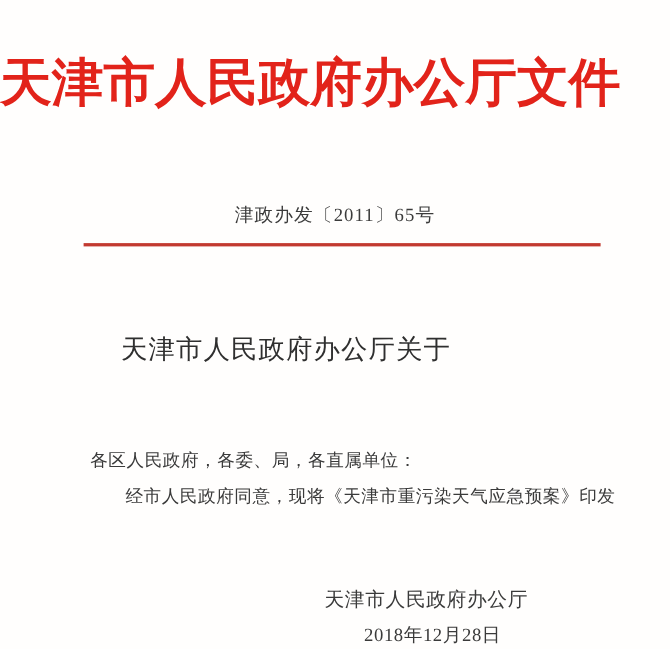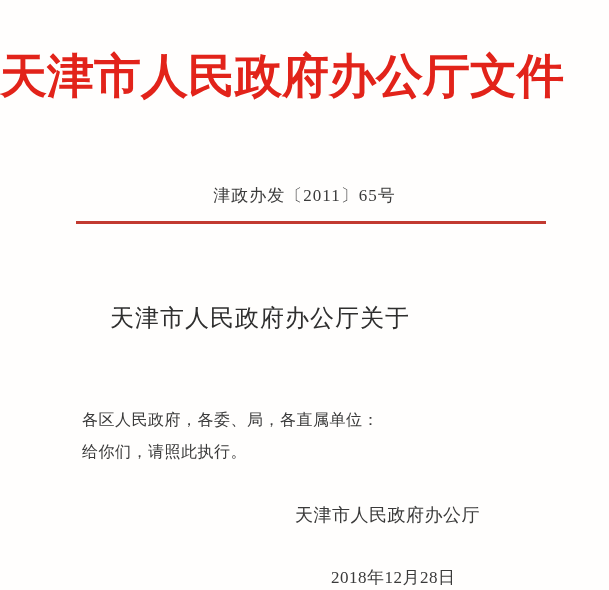--- a/index.html
+++ b/index.html
@@ -53,21 +53,21 @@
     font-size:16px;
     line-height:31.5px;
     color:#3a3a3a;
     letter-spacing:0.5px;
     margin-left:28px;
   }
   .body-line{white-space:nowrap;}
   .indent{text-indent:32px;}
   .signature{
     position:absolute;
-    top:503px;left:295px;
+    top:533px;left:295px;
     font-size:18px;
     color:#3a3a3a;
     letter-spacing:0.5px;
     white-space:nowrap;
   }
   .date{
     position:absolute;
     top:566px;left:307px;
     font-size:17px;
     color:#3a3a3a;
@@ -86,20 +86,20 @@
   <div class="doc-number">津政办发〔2011〕65号</div>
 
   <div class="red-divider" style="background: rgb(194, 58, 48);"></div>
 
   <div class="notice-title">
     <div>天津市人民政府办公厅关于</div>
   </div>
 
   <div class="body-text">
     <div class="body-line">各区人民政府，各委、局，各直属单位：</div>
-    <div class="body-line">给你们，请照此执行。</div>
+    <div class="body-line indent">经市人民政府同意，现将《天津市重污染天气应急预案》印发</div>
   </div>
 
   <div class="signature">天津市人民政府办公厅</div>
 
   <div class="date">2018年12月28日</div>
 
 </div>
 
 </body></html>

